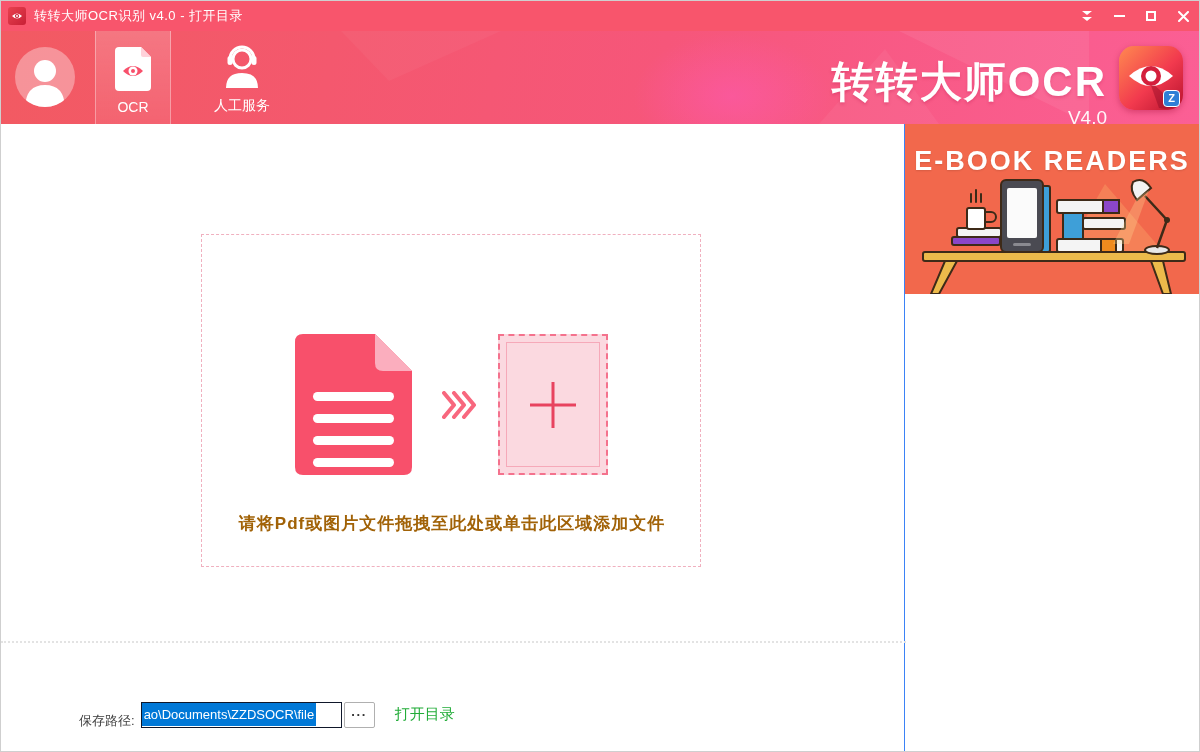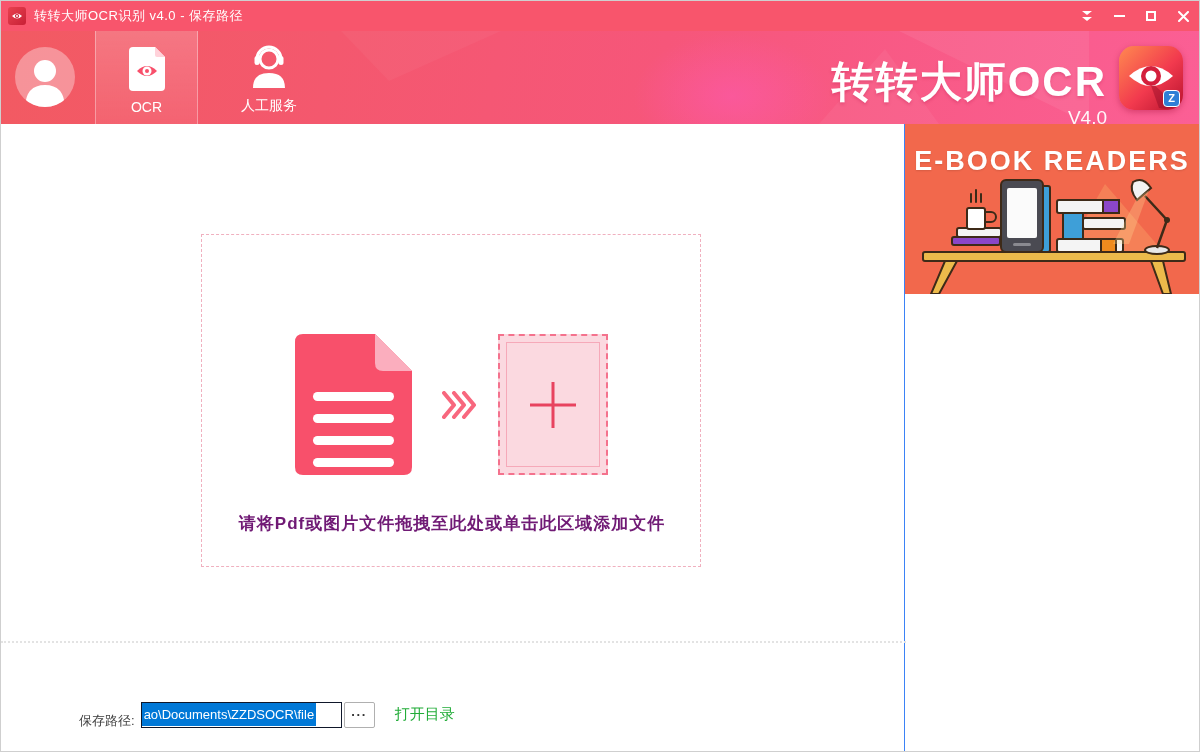--- a/index.html
+++ b/index.html
@@ -17,21 +17,21 @@
   .header{height:93px;position:relative;display:flex;align-items:stretch;
     background:
       radial-gradient(140px 90px at 61% 70%, rgba(255,90,190,.45), rgba(255,90,190,0) 70%),
       linear-gradient(100deg,#f25a62 0%,#f6567a 55%,#fb5f95 100%);}
   .hdr-shard{position:absolute;background:rgba(255,255,255,.07);pointer-events:none;}
   .shard1{right:110px;top:0;width:190px;height:93px;clip-path:polygon(0 0,100% 0,100% 100%);}
   .shard2{right:260px;top:18px;width:120px;height:75px;clip-path:polygon(0 100%,55% 0,100% 100%);background:rgba(255,255,255,.05);}
   .shard3{left:340px;top:0;width:160px;height:50px;clip-path:polygon(0 0,100% 0,30% 100%);background:rgba(255,255,255,.04);}
   .avatar{width:60px;height:60px;border-radius:50%;background:rgba(255,255,255,.35);margin:16px 20px 0 14px;position:relative;overflow:hidden;cursor:pointer;flex:0 0 auto;}
   .avatar svg{position:absolute;left:0;top:0;}
-  .tab{width:103px;display:flex;flex-direction:column;align-items:center;justify-content:flex-end;padding-bottom:9px;color:#fff;font-size:14px;cursor:pointer;position:relative;}
+  .tab{width:76px;display:flex;flex-direction:column;align-items:center;justify-content:flex-end;padding-bottom:9px;color:#fff;font-size:14px;cursor:pointer;position:relative;}
   .tab.selected{background:linear-gradient(rgba(255,255,255,.18),rgba(255,255,255,.06));border-left:1px solid rgba(255,255,255,.35);border-right:1px solid rgba(255,255,255,.35);}
   .tab.service{width:142px;}
   .tab .ticon{height:48px;display:flex;align-items:center;justify-content:center;margin-bottom:6px;}
   .logo-zone{position:absolute;right:16px;top:0;height:93px;display:flex;align-items:center;}
   .logo-txt{text-align:right;margin-right:12px;color:#fff;}
   .logo-title{font-size:42px;font-weight:900;letter-spacing:2px;line-height:46px;text-shadow:0 2px 3px rgba(180,20,70,.25);margin-top:32px;}
   .logo-ver{font-size:19px;margin-top:2px;opacity:.95;}
   .logo-app{width:64px;height:64px;border-radius:15px;background:linear-gradient(135deg,#ff8a50 0%,#f23a4e 55%,#b8122e 100%);position:relative;box-shadow:0 2px 6px rgba(150,0,40,.35);}
   .logo-badge{position:absolute;right:3px;bottom:3px;width:17px;height:17px;border-radius:4px;background:#2e7fd6;color:#fff;font-size:11px;font-weight:bold;display:flex;align-items:center;justify-content:center;border:1.5px solid #fff;}
 
@@ -42,21 +42,21 @@
   .banner{width:100%;height:170px;position:relative;background:#f2684c;overflow:hidden;cursor:pointer;}
   .banner-title{position:absolute;top:22px;width:100%;text-align:center;color:#fff;font-size:27px;font-weight:bold;letter-spacing:2px;text-shadow:0 1px 2px rgba(0,0,0,.12);}
   .history-label{padding:14px 0 0 16px;font-size:14px;color:#3a3a3a;}
 
   
   .dropzone{position:absolute;left:200px;top:110px;width:500px;height:333px;border:1px dashed #f0b0bf;cursor:pointer;}
   .dz-inner{display:flex;align-items:center;justify-content:center;margin-top:99px;}
   .arrows{margin:0 22px 0 30px;}
   .plusbox{width:110px;height:141px;border:2px dashed #f4728d;background:#fbd9e0;padding:6px;}
   .plusbox-in{width:100%;height:100%;border:1px solid #f6a9b9;display:flex;align-items:center;justify-content:center;}
-  .dz-hint{position:absolute;left:2px;right:0;top:277px;text-align:center;font-size:17px;font-weight:bold;color:#701a75;letter-spacing:1px;}
+  .dz-hint{position:absolute;left:2px;right:0;top:277px;text-align:center;font-size:17px;font-weight:bold;color:#a16207;letter-spacing:1px;}
 
   .dash-sep{position:absolute;left:0;top:517px;width:905px;border-top:2px dotted #e3e3e3;}
 
   
   .footer{position:absolute;left:0;top:552px;width:905px;height:77px;display:flex;align-items:center;padding-left:78px;}
   .fp-label{font-size:13px;color:#404040;margin-right:6px;margin-top:13px;}
   .fp-input{width:201px;height:26px;border:1px solid #0f172a;background:#fff;display:flex;align-items:center;overflow:hidden;cursor:text;}
   .fp-sel{background:#0078d7;color:#fff;font-size:13px;padding:4px 2px;white-space:nowrap;}
   .fp-browse{width:31px;height:26px;margin-left:2px;border:1px solid #b0b0b0;border-radius:2px;background:#fff;font-size:13px;font-weight:bold;color:#333;display:flex;align-items:center;justify-content:center;letter-spacing:1px;cursor:pointer;line-height:10px;}
   .fp-open{margin-left:20px;font-size:15px;color:#22ac38;cursor:pointer;text-decoration:none;}
@@ -67,21 +67,21 @@
 <div class="window">
 
   <div class="titlebar">
     <div class="app-ico">
       <svg width="12" height="12" viewBox="0 0 24 24">
         <path d="M2 12 Q12 2 22 12 Q12 22 2 12 Z" fill="#fff"></path>
         <circle cx="12" cy="12" r="4.2" fill="#c82036"></circle>
         <circle cx="12" cy="12" r="2" fill="#fff"></circle>
       </svg>
     </div>
-    <span class="title-text">转转大师OCR识别 v4.0 - 保存路径</span>
+    <span class="title-text">转转大师OCR识别 v4.0 - 打开目录</span>
     <div class="win-controls">
       <div class="wc">
         <svg width="14" height="12" viewBox="0 0 14 12">
           <path d="M2 1 L12 1 L7 5 Z" fill="#fff"></path>
             <path d="M2 7 L12 7 L7 11 Z" fill="#fff"></path>
         </svg>
       </div>
       <div class="wc">
         <div style="width:11px;height:2px;background:#fff;"></div>
       </div>

